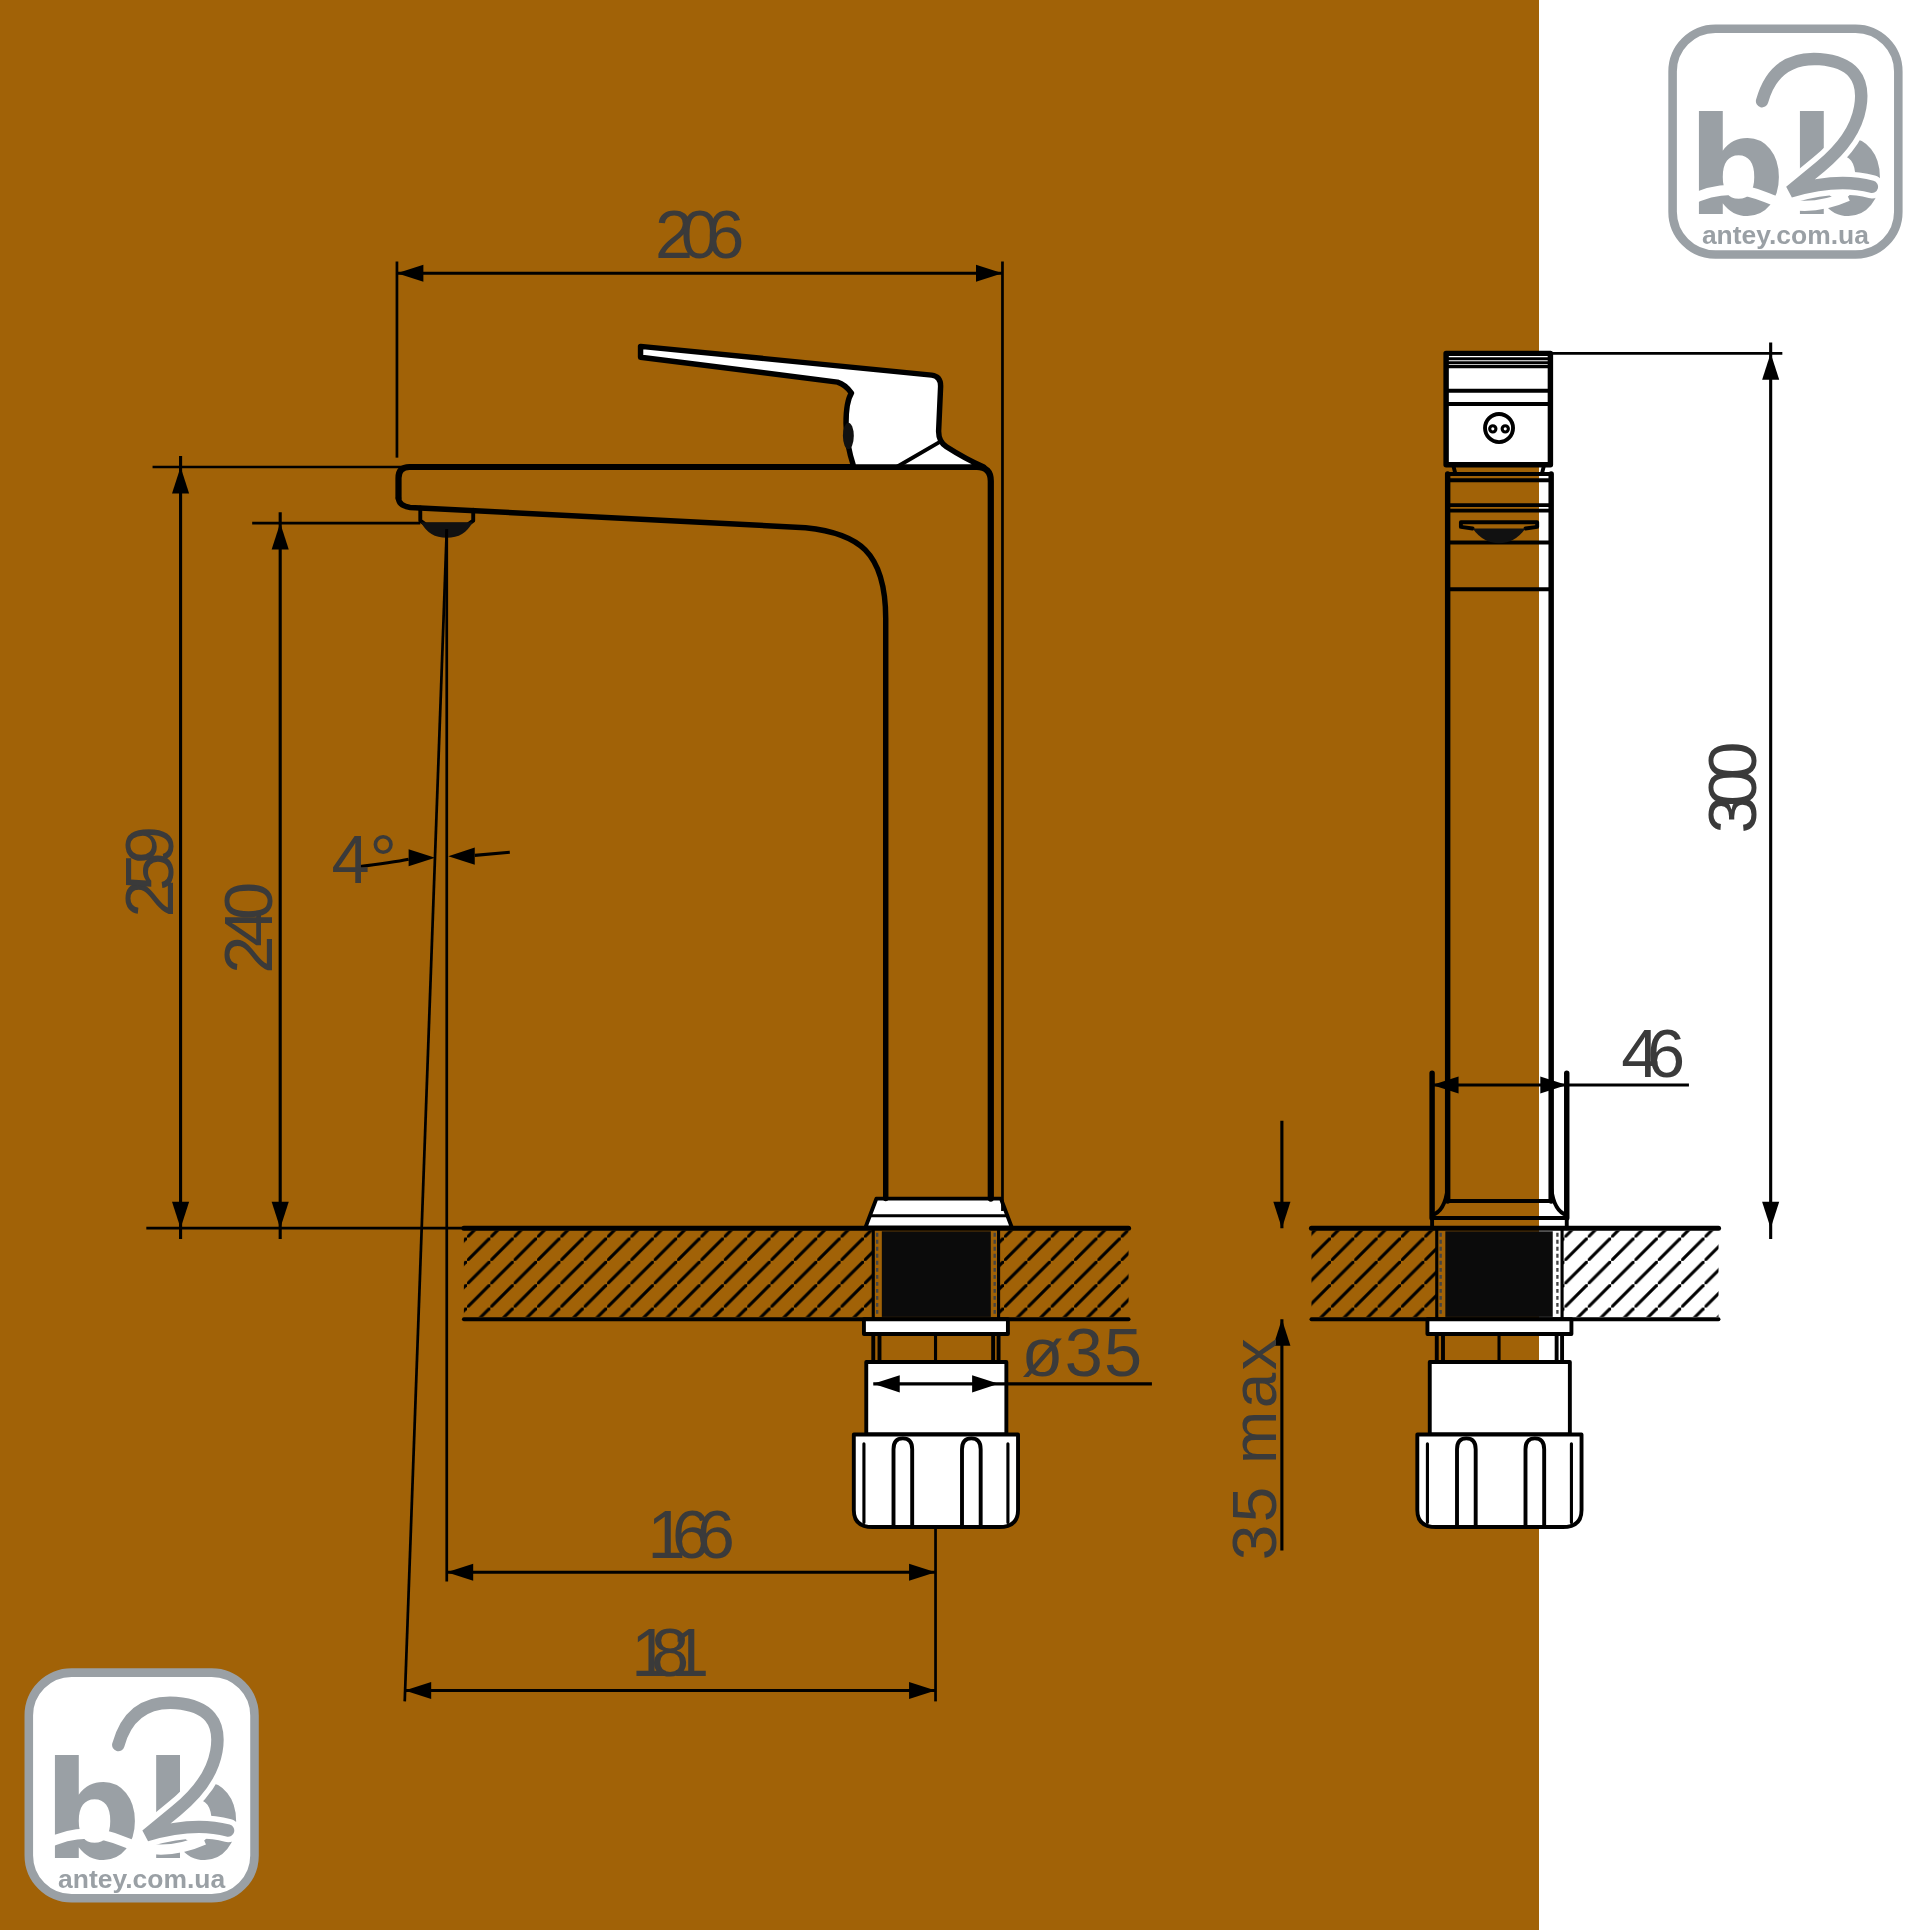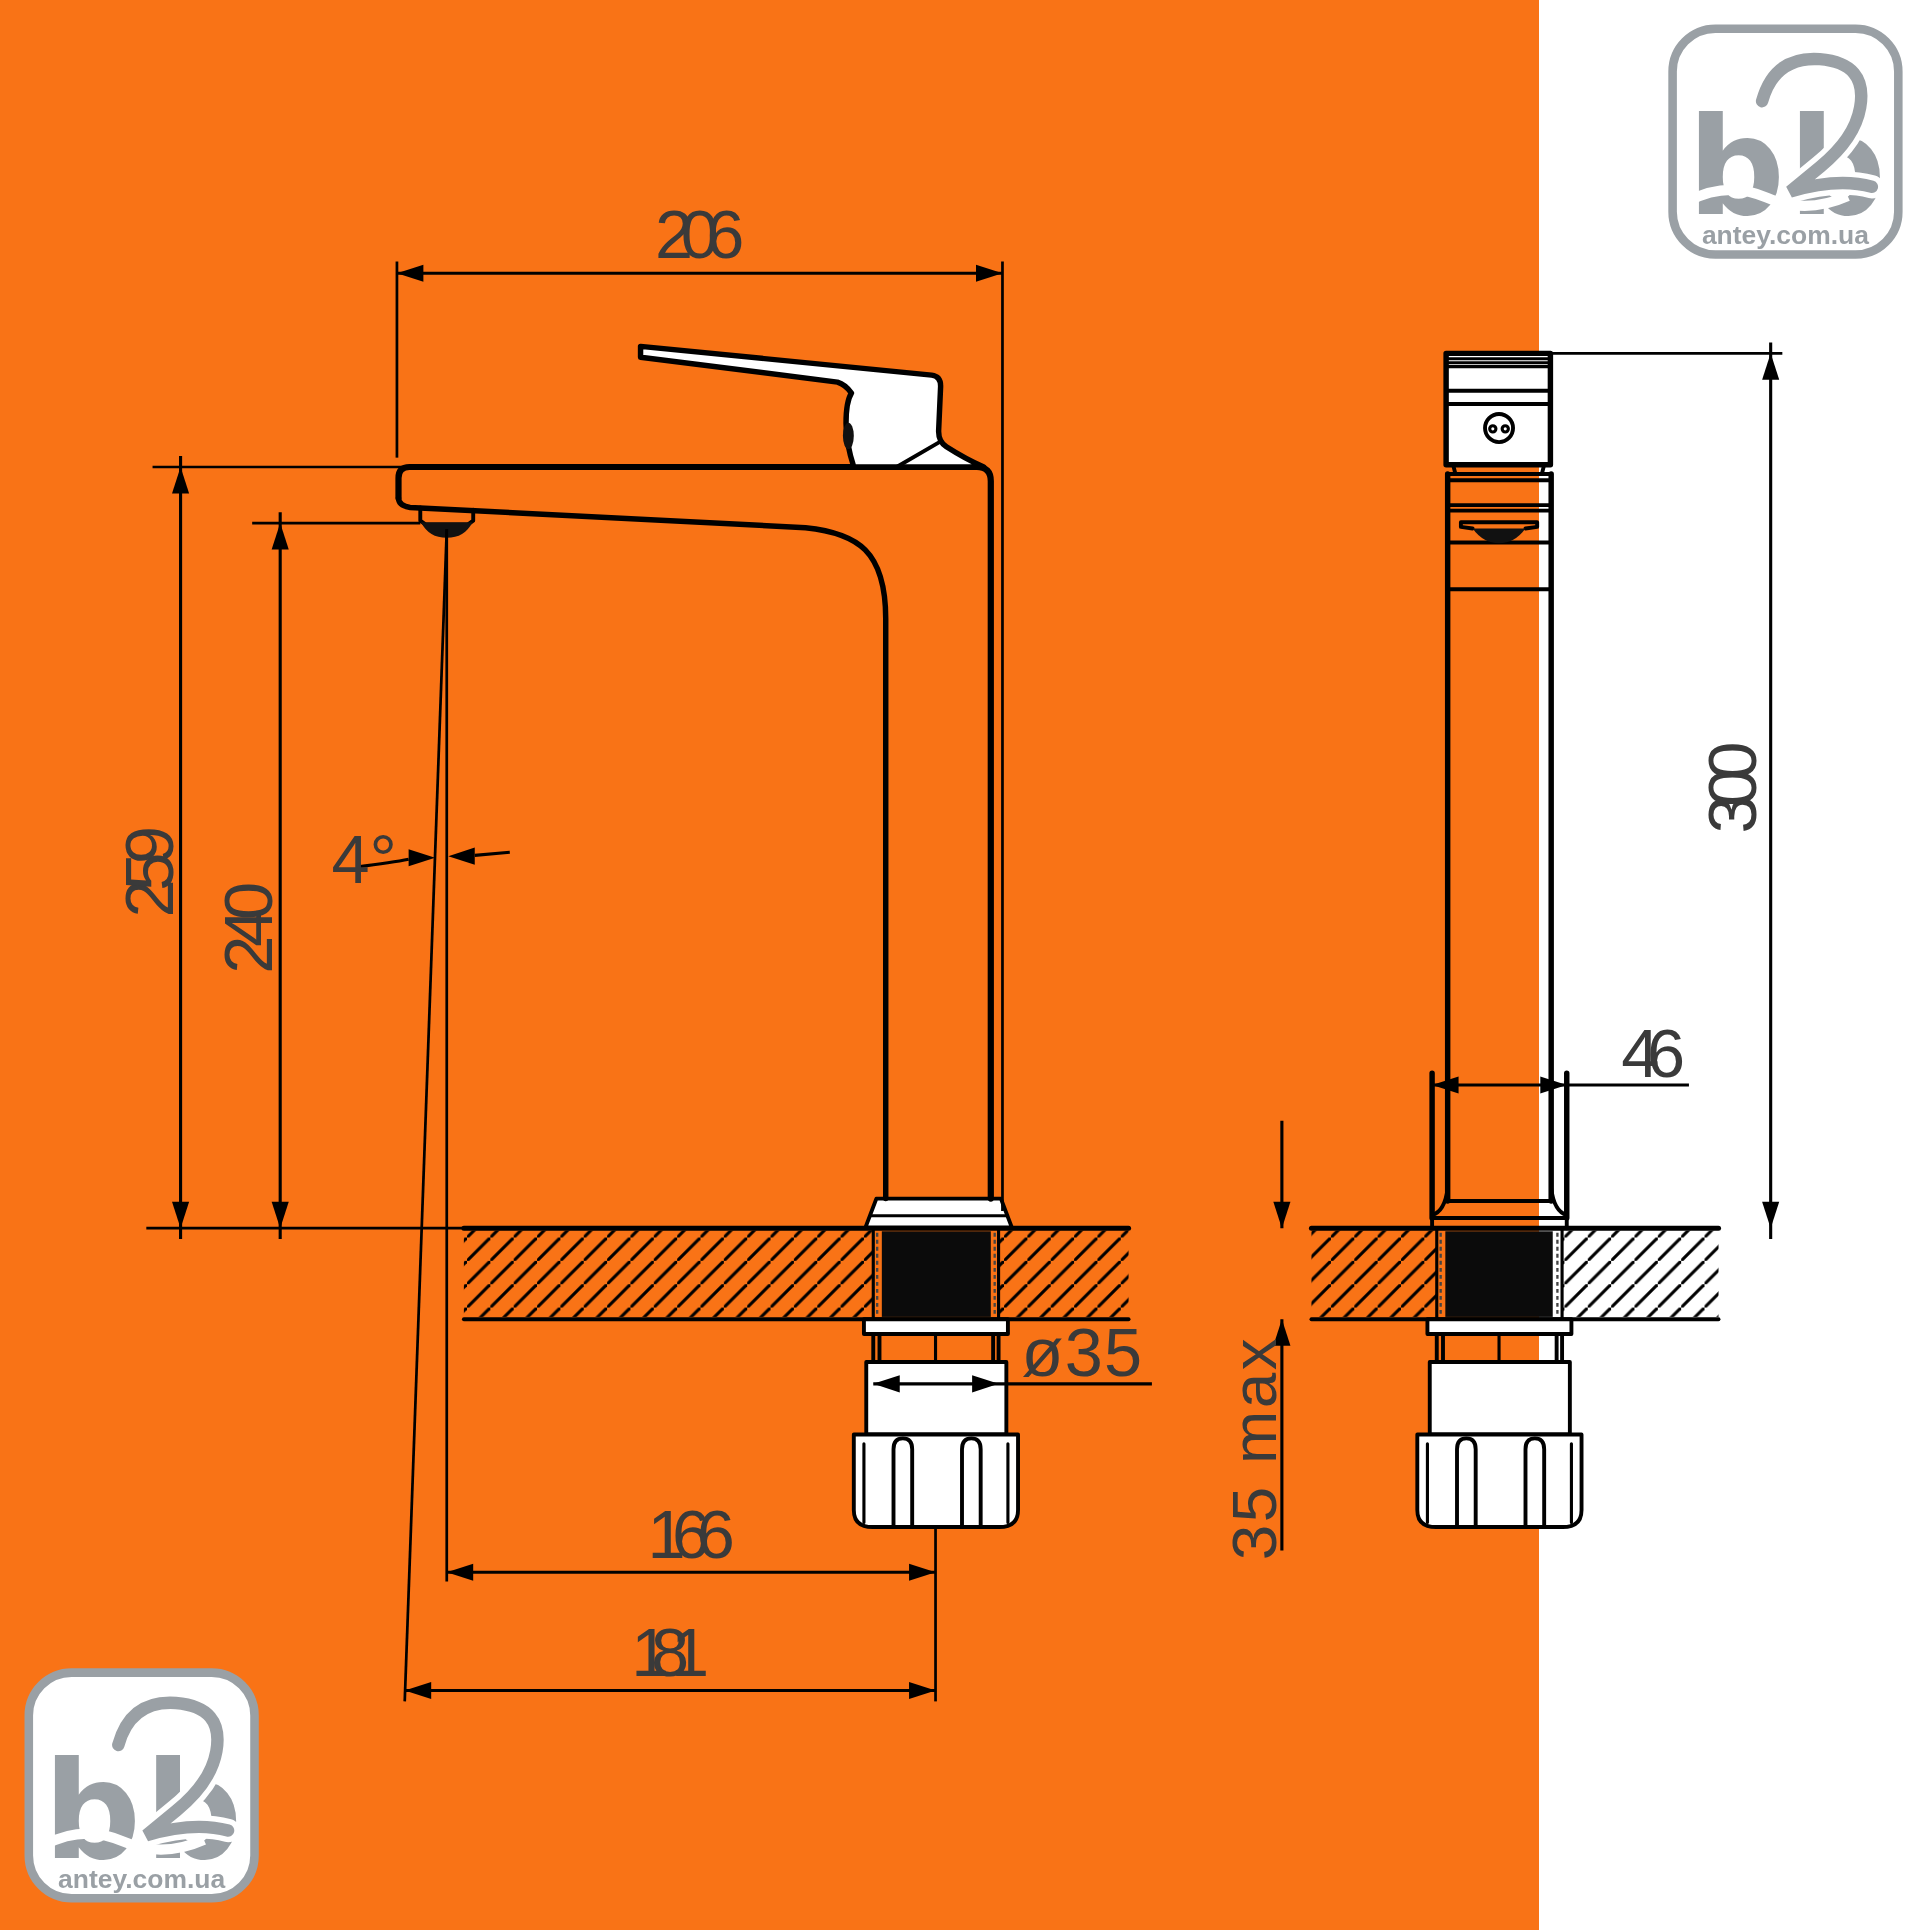--- a/index.html
+++ b/index.html
@@ -1,16 +1,16 @@
 <!DOCTYPE html>
 <html style="font-size:12.5px"><head>
 <meta charset="utf-8">
 <style>
   html,body{margin:0;padding:0;background:#fff;}
-  .stage{width:1539px;height:1931px;position:relative;background:#f97316;}
+  .stage{width:1539px;height:1931px;position:relative;background:#a16207;}
   svg{display:block;}
   text{user-select:none;}
   .dim-text{font-family:"Liberation Sans",sans-serif;font-size:88px;fill:#3a3a3a;}
   .dim-text.small{font-size:82px;}
   .logo-b{font-family:"DejaVu Sans",sans-serif;font-weight:bold;font-size:175px;fill:#9aa0a5;}
   .logo-domain{font-family:"Liberation Sans",sans-serif;font-weight:bold;font-size:34px;fill:#9aa0a5;}
   .ln{stroke:#000;fill:none;stroke-linecap:round;stroke-linejoin:round;}
   .outline{stroke-width:7;}
   .thick{stroke-width:8;}
   .detail{stroke-width:5;}

